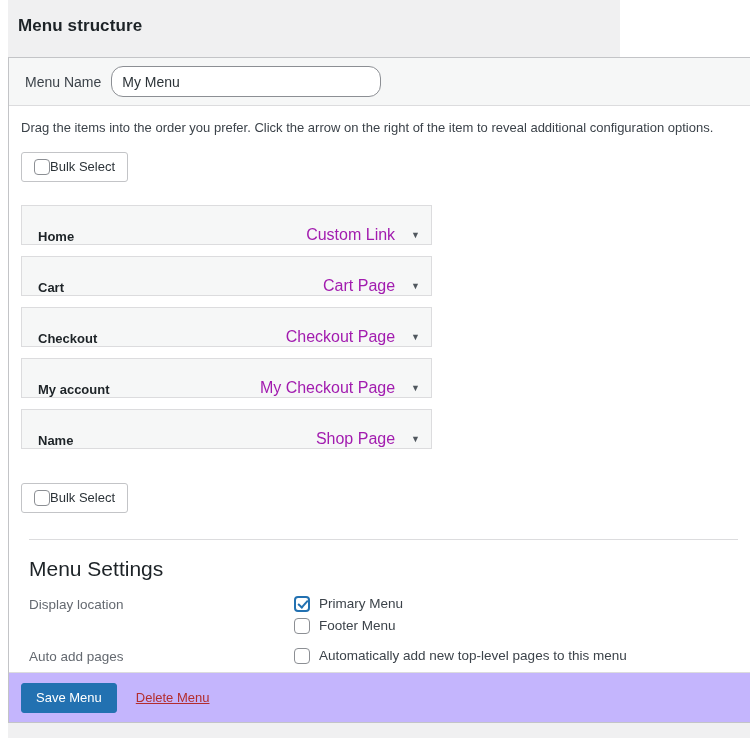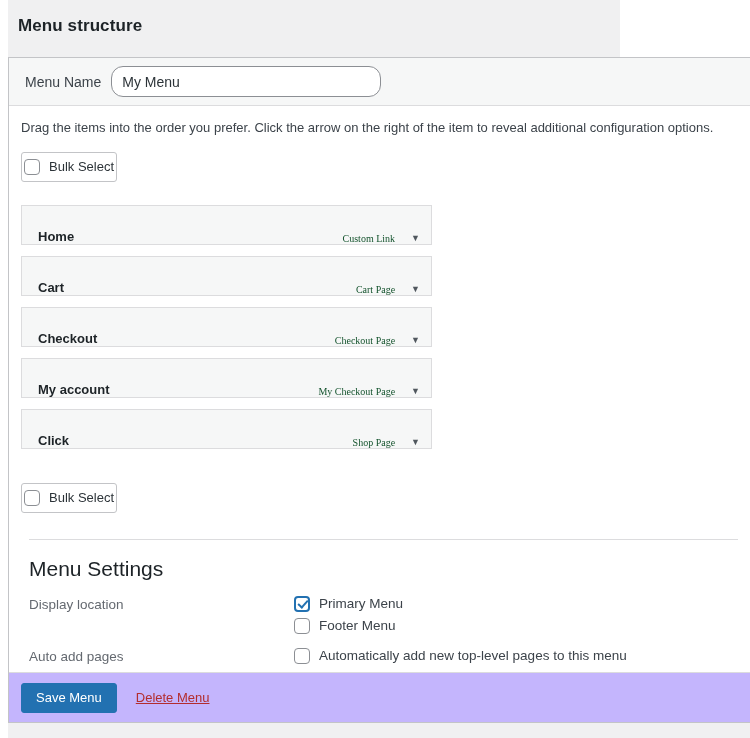--- a/index.html
+++ b/index.html
@@ -37,22 +37,22 @@
     font-family: "Liberation Sans", sans-serif;
     font-size: 14px; color: #2c3338; padding: 0 10px; background: #fff;
     outline: none;
   }
   .post-body { flex: 1 1 auto; padding: 0 12px; overflow: hidden; }
   .drag-instructions {
     margin-top: 13px; margin-bottom: 14px;
     font-size: 13px; line-height: 1.45; color: #3c434a; max-width: 700px;
   }
   .bulk-select-btn {
-    display: inline-flex; align-items: center; gap: 9px;
-    height: 30px; padding: 0 2px;
+    display: inline-flex; align-items: center; 
+    height: 30px; padding: 0 12px;
     background: #fff; border: 1px solid #c3c4c7; border-radius: 3px;
     font-family: "Liberation Sans", sans-serif;
     font-size: 13px; color: #2c3338; cursor: pointer;
   }
   .checkbox {
     width: 16px; height: 16px; flex: 0 0 16px;
     background: #fff; border: 1px solid #8c8f94; border-radius: 4px;
     display: inline-block; position: relative;
   }
   .checkbox.checked { border: 2px solid var(--accent, #2271b1); }
@@ -65,21 +65,21 @@
   }
   .menu-list { margin-top: 23px; }
   .menu-item {
     width: 411px; height: 40px;
     background: #f6f7f7; border: 1px solid #dcdcde;
     display: flex; align-items: flex-end; justify-content: space-between;
     padding: 0 11px 0 16px; margin-bottom: 11px; cursor: move;
   }
   .item-title { font-size: 13px; font-weight: 700; color: #1d2327; }
   .item-right { display: flex; align-items: center; }
-  .item-type { font-size: 10px; color: #14532d; font-family: Liberation Serif, serif; }
+  .item-type { font-size: 16px; color: #a21caf; }
   .item-arrow { font-size: 9px; color: #50575e; margin-left: 16px; cursor: pointer; }
   .bulk-bottom { margin-top: 23px; }
   .settings-divider {
     border: none; border-top: 1px solid #dcdcde;
     margin: 26px 0 0 8px;
   }
   .settings-heading {
     margin-top: 17px; font-size: 21px; font-weight: 400; color: #1d2327;
     padding-left: 8px;
   }
@@ -164,21 +164,21 @@
 
       <div class="menu-item">
         <span class="item-title">My account</span>
         <span class="item-right">
           <span class="item-type">My Checkout Page</span>
           <span class="item-arrow">▼</span>
         </span>
       </div>
 
       <div class="menu-item">
-        <span class="item-title">Click</span>
+        <span class="item-title">Name</span>
         <span class="item-right">
           <span class="item-type">Shop Page</span>
           <span class="item-arrow">▼</span>
         </span>
       </div>
 
     </div>
 
     <button class="bulk-select-btn bulk-bottom">
       <span class="checkbox"></span>

